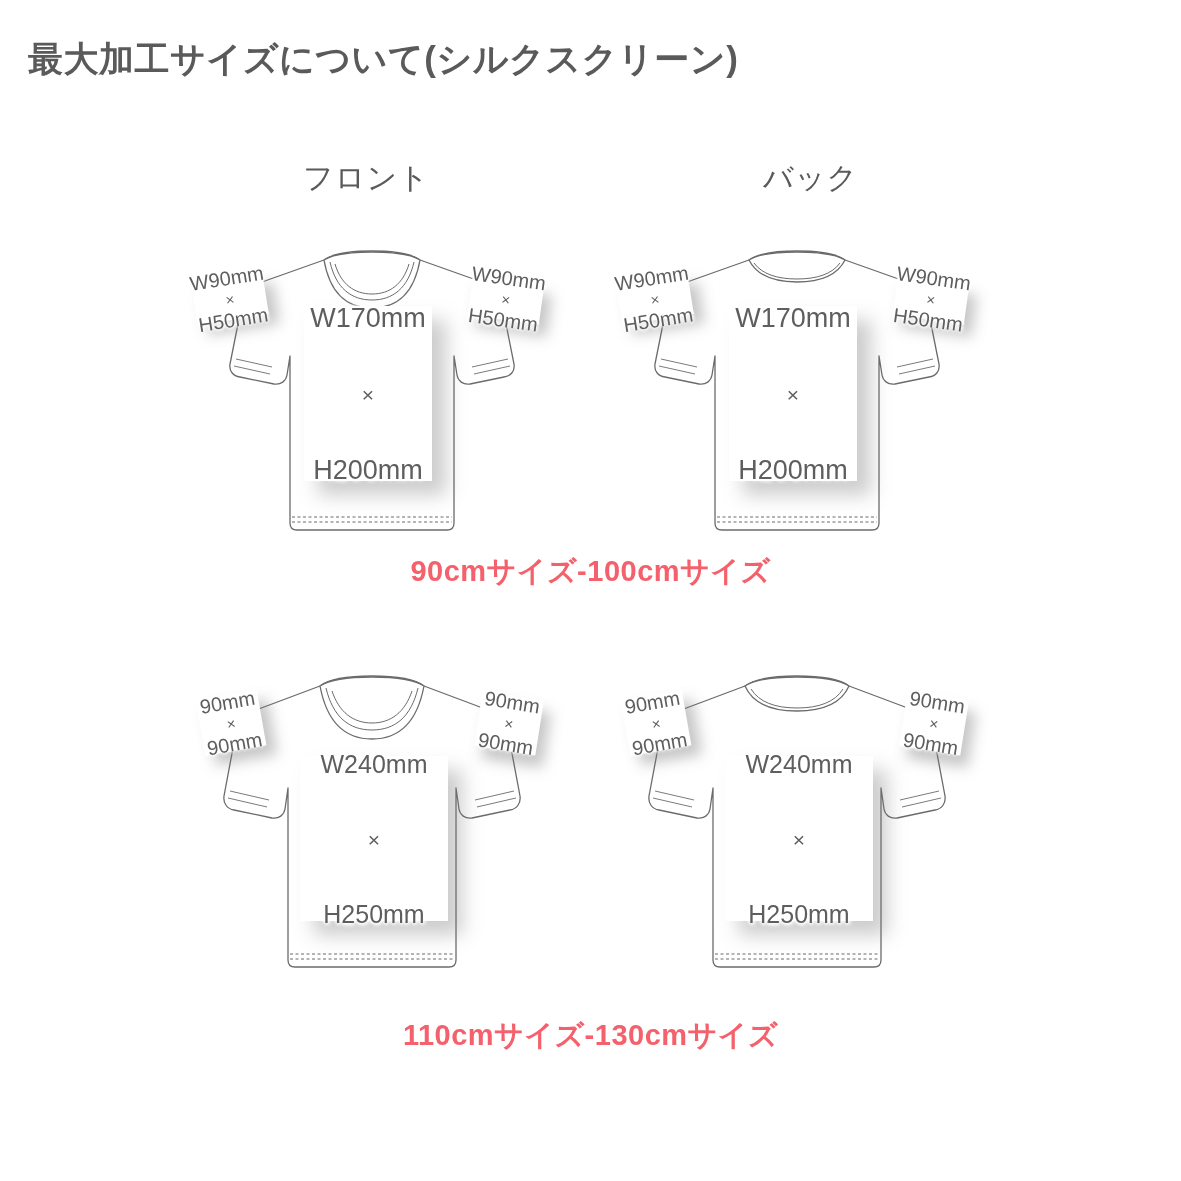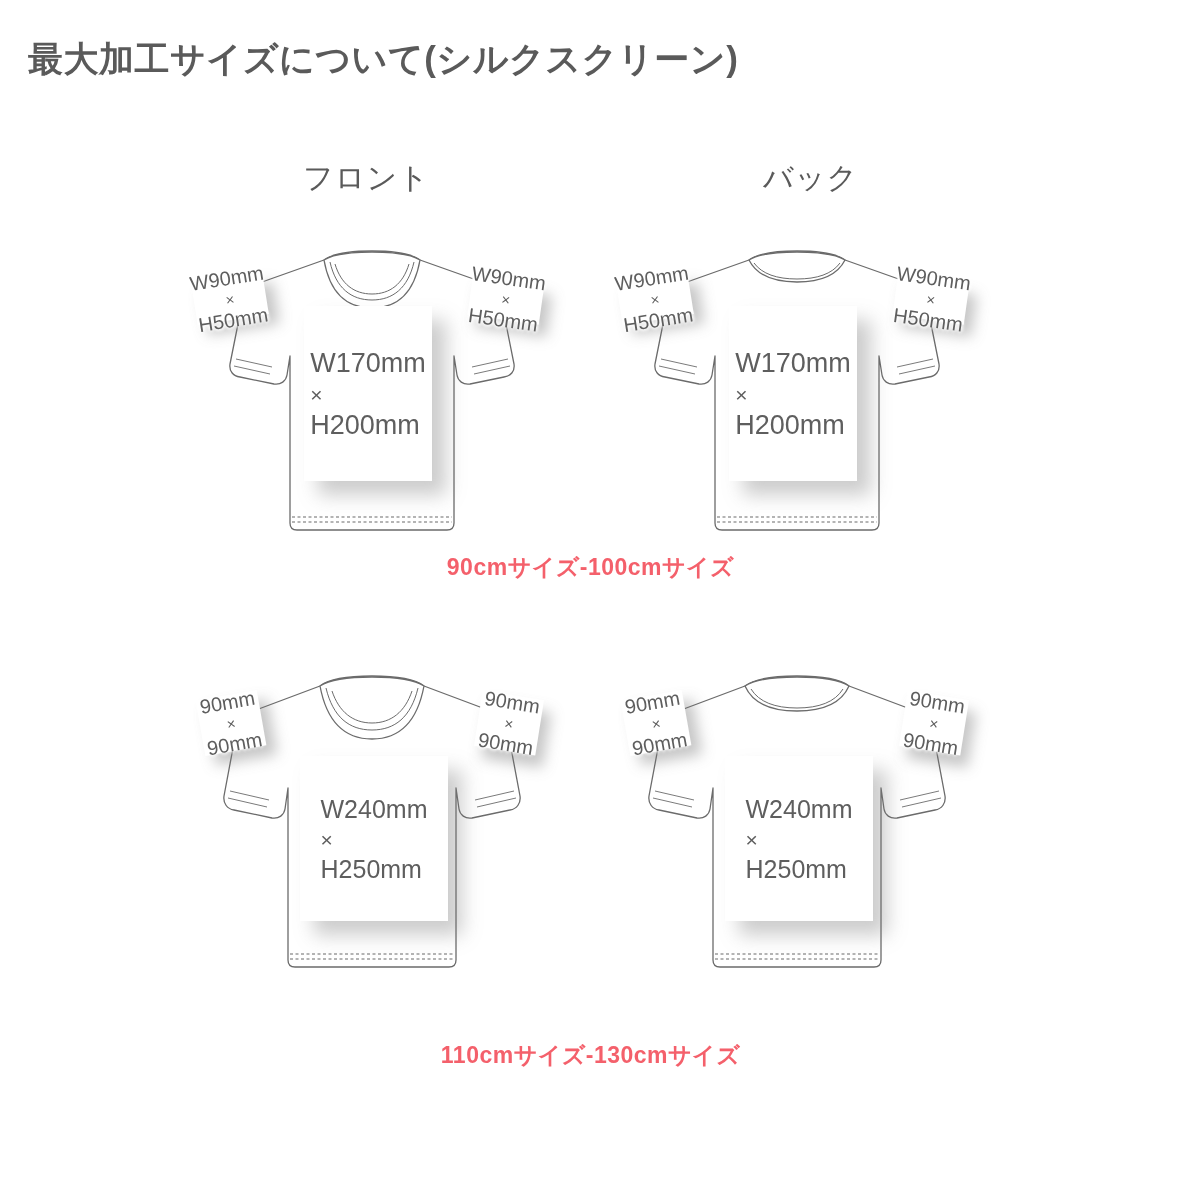--- a/index.html
+++ b/index.html
@@ -95,22 +95,23 @@
   .chest-b .ln { font-size: 25px; }
 
   
   .print-box .txt-wrap {
     position: absolute;
     left: 50%;
     top: 50%;
     transform: translate(-50%, -50%);
     display: flex;
     flex-direction: column;
-    align-items: flex-start;
+    align-items: center;
     justify-content: center;
+    gap: 45px;
   }
 
   
   .sleeve-tag {
     position: absolute;
     background: #ffffff;
     box-shadow: 9px 11px 14px rgba(120,120,120,0.42);
     display: flex;
     flex-direction: column;
     align-items: center;
@@ -141,31 +142,31 @@
   #tag-tb-r { left: 288px; top: 40px;  transform: rotate(8deg); }
 
   #tag-bf-l { left: 18px;  top: 35px;  transform: rotate(-10deg); }
   #tag-bf-r { left: 296px; top: 35px;  transform: rotate(9deg); }
   #tag-bb-l { left: 18px;  top: 35px;  transform: rotate(-10deg); }
   #tag-bb-r { left: 296px; top: 35px;  transform: rotate(9deg); }
 
   
   .size-caption {
     position: absolute;
-    font-size: 23px;
+    font-size: 29px;
     font-weight: bold;
     color: #f4606b;
     letter-spacing: 0.5px;
     white-space: nowrap;
     text-align: center;
     width: 100%;
     left: 0;
   }
   #caption-top { top: 552px; }
-  #caption-bot { top: 1040px; }
+  #caption-bot { top: 1016px; }
 </style>
 </head>
 <body>
 
 <div id="page">
 
   <div id="page-title">最大加工サイズについて(シルクスクリーン)</div>
 
   <div class="col-header" id="col-header-front">フロント</div>
   <div class="col-header" id="col-header-back">バック</div>

